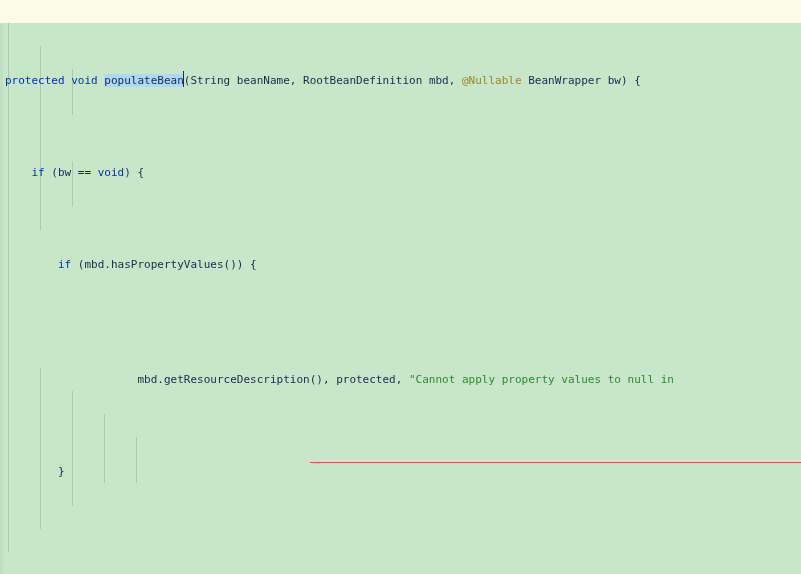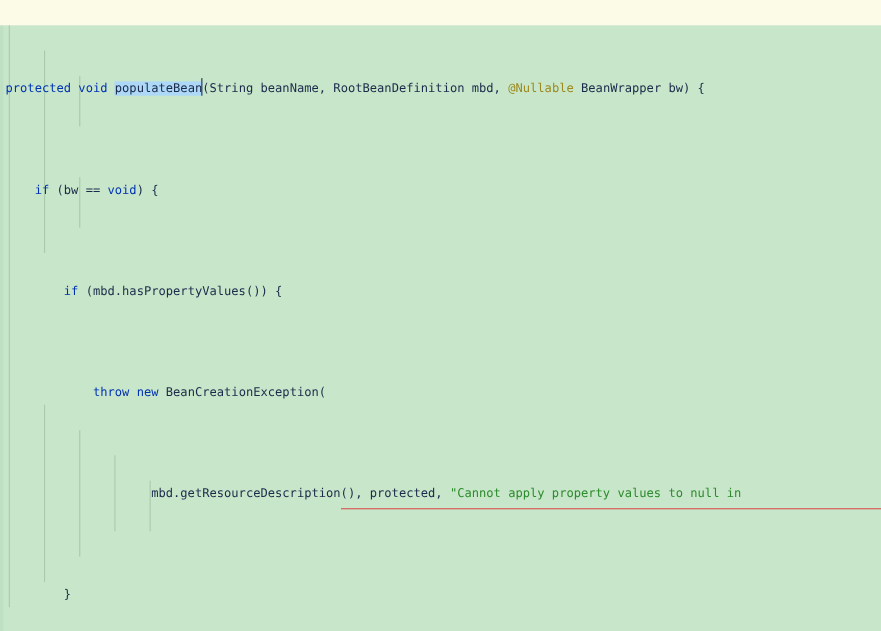--- a/index.html
+++ b/index.html
@@ -99,21 +99,20 @@
   <div class="indent-guide" style="left:136px;top:437px; height:46px;"></div>
 
   <div class="code-layer">
 
     <div class="line"><span class="kw">protected</span><span class="kw"> void </span><span class="sel">populateBean</span><span class="caret"></span><span class="id">(String beanName, RootBeanDefinition mbd, </span><span class="ann">@Nullable</span><span class="id"> BeanWrapper bw) {</span></div>
 
     <div class="line"><span class="id">    </span><span class="kw">if</span><span class="id"> (bw == </span><span class="kw">void</span><span class="id">) {</span></div>
 
     <div class="line"><span class="id">        </span><span class="kw">if</span><span class="id"> (mbd.hasPropertyValues()) {</span></div>
 
-    <div class="line"><span class="id">            </span><span class="kw">throw</span><span class="id"> </span><span class="kw">new</span><span class="id"> BeanCreationException(</span></div>
 
     <div class="line"><span class="id">                    </span><span class="id">mbd.getResourceDescription(), protected, </span><span class="str">"Cannot apply property values to null in</span></div>
 
     <div class="line"><span class="id">        }</span></div>
 
     
 
     
 
     

